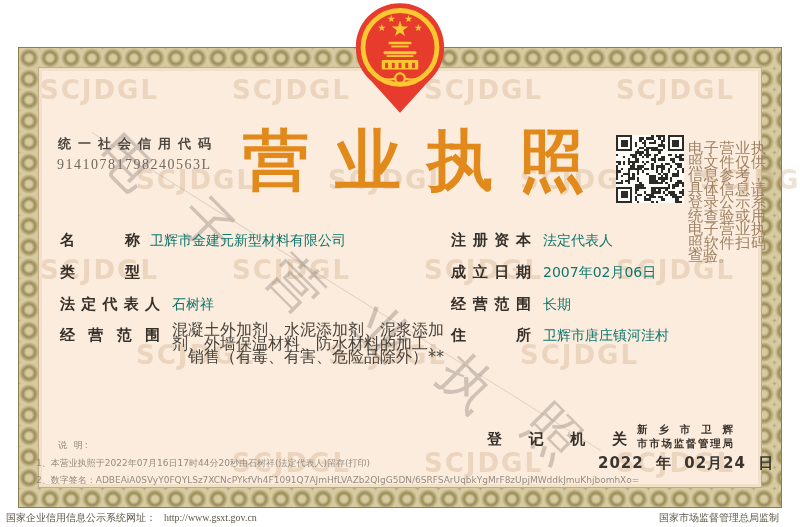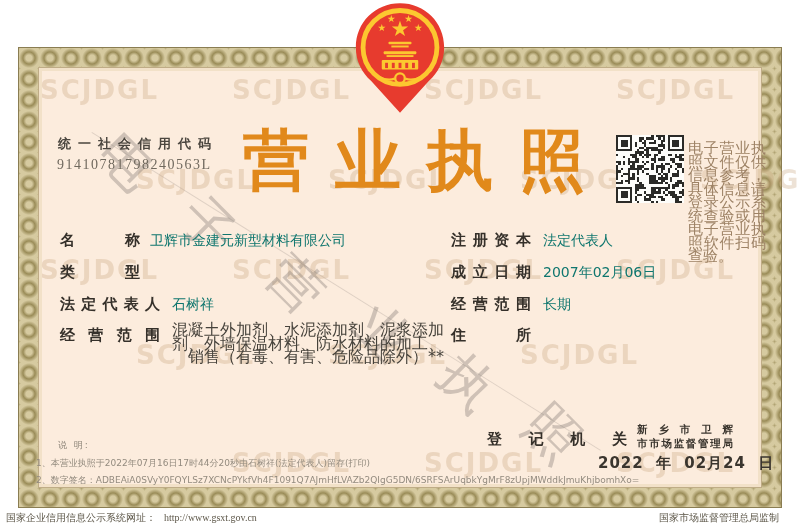--- a/index.html
+++ b/index.html
@@ -424,20 +424,21 @@
     <div class="flabel" style="left:451px;top:231px;width:80px;">注册资本</div>
     <div class="fvalue" style="left:543px;top:232px;">法定代表人</div>
 
     <div class="flabel" style="left:451px;top:263px;width:80px;">成立日期</div>
     <div class="fvalue" style="left:543px;top:264px;">2007年02月06日</div>
 
     <div class="flabel" style="left:451px;top:295px;width:80px;">经营范围</div>
     <div class="fvalue" style="left:543px;top:296px;">长期</div>
 
     <div class="flabel" style="left:451px;top:326px;width:80px;">住　　所</div>
+    <div class="fvalue" style="left:543px;top:327px;">卫辉市唐庄镇河洼村</div>
 
     <div class="reg-label">登记机关</div>
     <div class="reg-auth">
       <div>新乡市卫辉</div>
       <div>市市场监督管理局</div>
     </div>
     <div class="reg-date">2022 年 02月24 日</div>
 
     <div class="notes-heading">说 明:</div>
     <div class="note-line note-1">1、本营业执照于2022年07月16日17时44分20秒由石树祥(法定代表人)留存(打印)</div>

